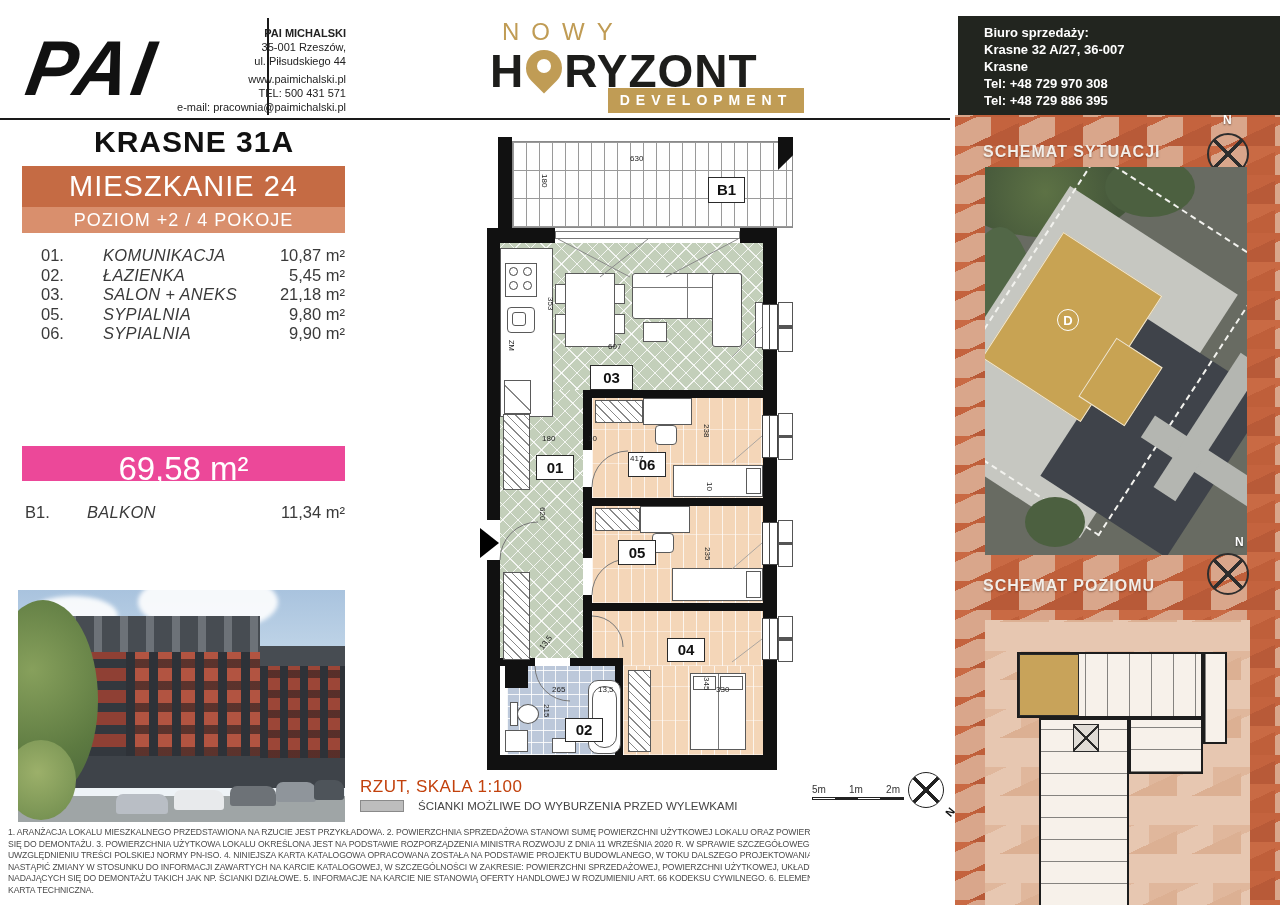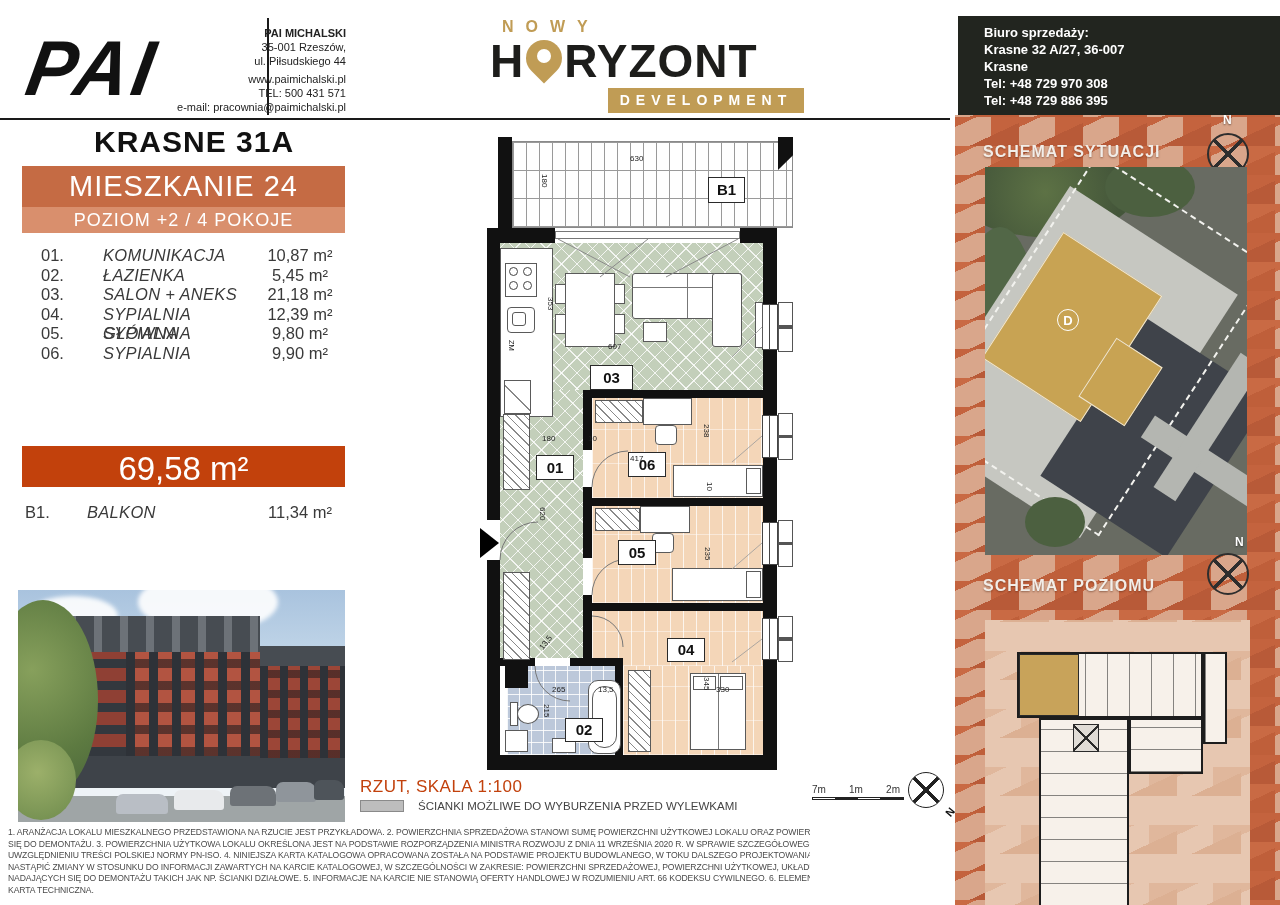--- a/index.html
+++ b/index.html
@@ -10,21 +10,21 @@
   
   .pai-logo { left:28px; top:26px; font-size:74px; font-weight:800; color:#111;
               transform:skewX(-10deg) scaleY(1.05); letter-spacing:4px; font-style:italic; }
   .h-vline { left:267px; top:18px; width:2px; height:97px; background:#1a1a1a; }
   .architect-info { left:160px; top:26px; width:186px; text-align:right; color:#222;
                     font-size:11px; line-height:14px; }
   .architect-info .b { font-weight:700; }
   .architect-info .gap { height:4px; }
 
   .nh-logo { left:490px; top:18px; width:320px; }
-  .nh-nowy { color:#c09c55; font-size:16px; font-weight:700; letter-spacing:12px; margin-left:12px; }
+  .nh-nowy { color:#c09c55; font-size:24px; font-weight:400; letter-spacing:12px; margin-left:12px; }
   .nh-row { display:flex; align-items:flex-start; margin-top:2px; }
   .nh-word { color:#1d1d1b; font-size:46px; font-weight:800; letter-spacing:1px; line-height:46px; }
   .nh-pin { width:36px; height:54px; position:relative; margin:2px 2px 0 2px; }
   .nh-pin .drop { position:absolute; left:0; top:0; width:36px; height:36px; background:#c09c55;
                   border-radius:50% 50% 50% 0; transform:rotate(-45deg); }
   .nh-pin .hole { position:absolute; left:11px; top:9px; width:14px; height:14px; background:#fff; border-radius:50%; }
   .nh-dev { left:608px; top:88px; width:196px; height:25px; background:#c09c55; color:#fff;
             font-size:14px; letter-spacing:6px; text-align:center; line-height:25px; font-weight:600; }
 
   .sales-box { left:958px; top:16px; width:322px; height:100px; background:#22251f; color:#fff;
@@ -39,22 +39,22 @@
 
   
   .proj-title { left:94px; top:125px; font-size:30px; font-weight:800; color:#111; letter-spacing:1px; }
   .banner { left:22px; width:323px; color:#fff; text-align:center; }
   .banner1 { top:166px; height:41px; background:#c56b44; font-size:29px; line-height:41px; letter-spacing:1px; }
   .banner2 { top:207px; height:26px; background:#d98f6d; font-size:18px; line-height:26px; letter-spacing:1px; }
   .room-table { left:25px; top:246px; width:320px; font-size:16.5px; color:#3a3a3a; }
   .room-row { display:flex; height:19.5px; line-height:19.5px;margin-left:16px; }
   .room-no { width:62px; }
   .room-name { flex:1; letter-spacing:0.3px;font-style:italic; }
-  .room-area { width:90px; text-align:center; }
-  .banner3 { top:446px; height:41px; background:#c2410c; font-size:33px; line-height:46px; }
+  .room-area { width:90px; text-align:right; }
+  .banner3 { top:446px; height:35px; background:#ec4899; font-size:33px; line-height:46px; }
   .balc-row { left:25px; top:503px; width:320px; display:flex; font-size:16.5px; color:#3a3a3a; }
 
   
   .photo { left:18px; top:590px; width:327px; height:232px; overflow:hidden;
            background:linear-gradient(#a9c3de 0%, #cfe0ee 45%, #eef3f7 70%); }
   .cloud { position:absolute; background:#fff; border-radius:50%; filter:blur(2px); opacity:.9; }
   .tree { position:absolute; border-radius:50%; }
   .bldg-main { position:absolute; left:50px; top:26px; width:192px; height:172px; background:#b25441; }
   .bldg-roof { position:absolute; left:0; top:0; width:100%; height:36px; background:#474c52;
     background-image:repeating-linear-gradient(90deg, #6d7278 0 8px, transparent 8px 26px); }
@@ -222,25 +222,20 @@
       <span class="room-no">02.</span>
       <span class="room-name">ŁAZIENKA</span>
       <span class="room-area">5,45 m²</span>
     </div>
     <div class="room-row">
       <span class="room-no">03.</span>
       <span class="room-name">SALON + ANEKS</span>
       <span class="room-area">21,18 m²</span>
     </div>
     <div class="room-row">
-      <span class="room-no">04.</span>
-      <span class="room-name">SYPIALNIA GŁÓWNA</span>
-      <span class="room-area">12,39 m²</span>
-    </div>
-    <div class="room-row">
       <span class="room-no">05.</span>
       <span class="room-name">SYPIALNIA</span>
       <span class="room-area">9,80 m²</span>
     </div>
     <div class="room-row">
       <span class="room-no">06.</span>
       <span class="room-name">SYPIALNIA</span>
       <span class="room-area">9,90 m²</span>
     </div>
   </div>
@@ -413,21 +408,21 @@
     <div class="dim" style="left:236px; top:553px;text-align:center;">330</div>
   </div>
 
   <div class="abs plan-caption-title">RZUT, SKALA 1:100</div>
   <div class="abs legend-row">
     <span class="legend-swatch"></span>
     <span>ŚCIANKI MOŻLIWE DO WYBURZENIA PRZED WYLEWKAMI</span>
   </div>
   <div class="abs scalebar">
     <div class="scalebar-labels">
-      <span>7m</span>
+      <span>5m</span>
       <span>1m</span>
       <span>2m</span>
     </div>
     <div class="scalebar-bar"></div>
   </div>
   <div class="abs compass" style="left:908px; top:772px; width:36px; height:36px;"></div>
   <div class="abs compass-n" style="left:946px; top:806px; transform:rotate(-50deg);">N</div>
 
   <div class="abs sidebar-brick">
 

